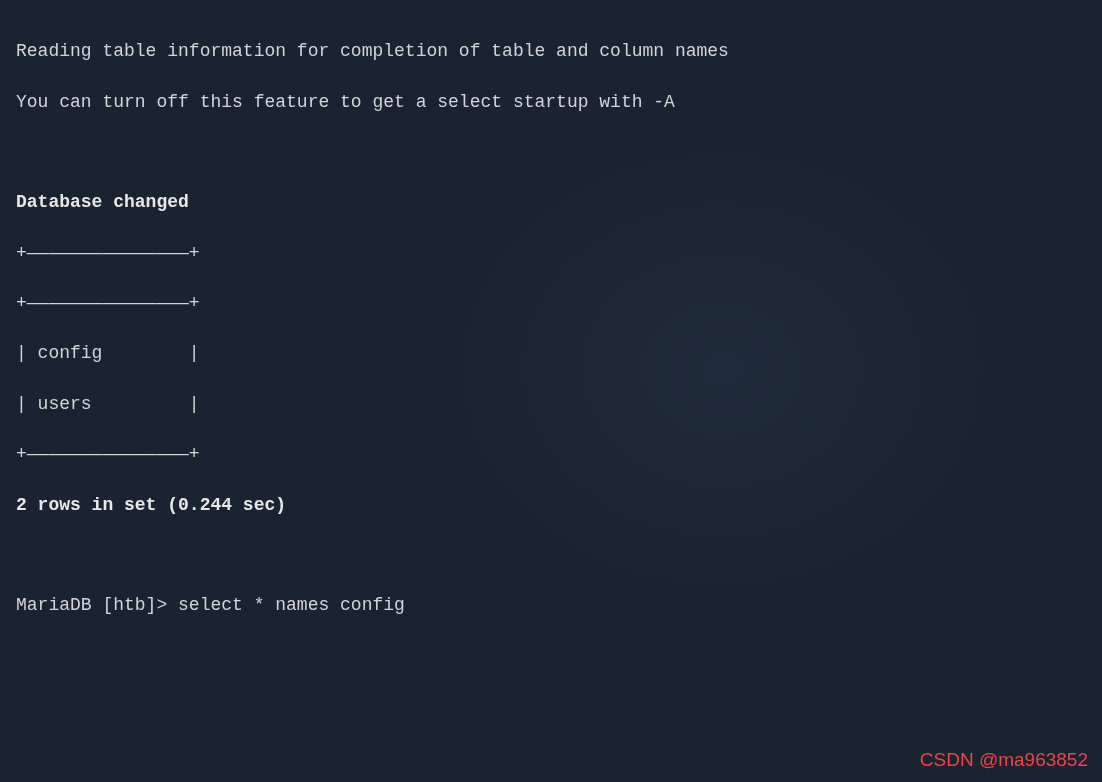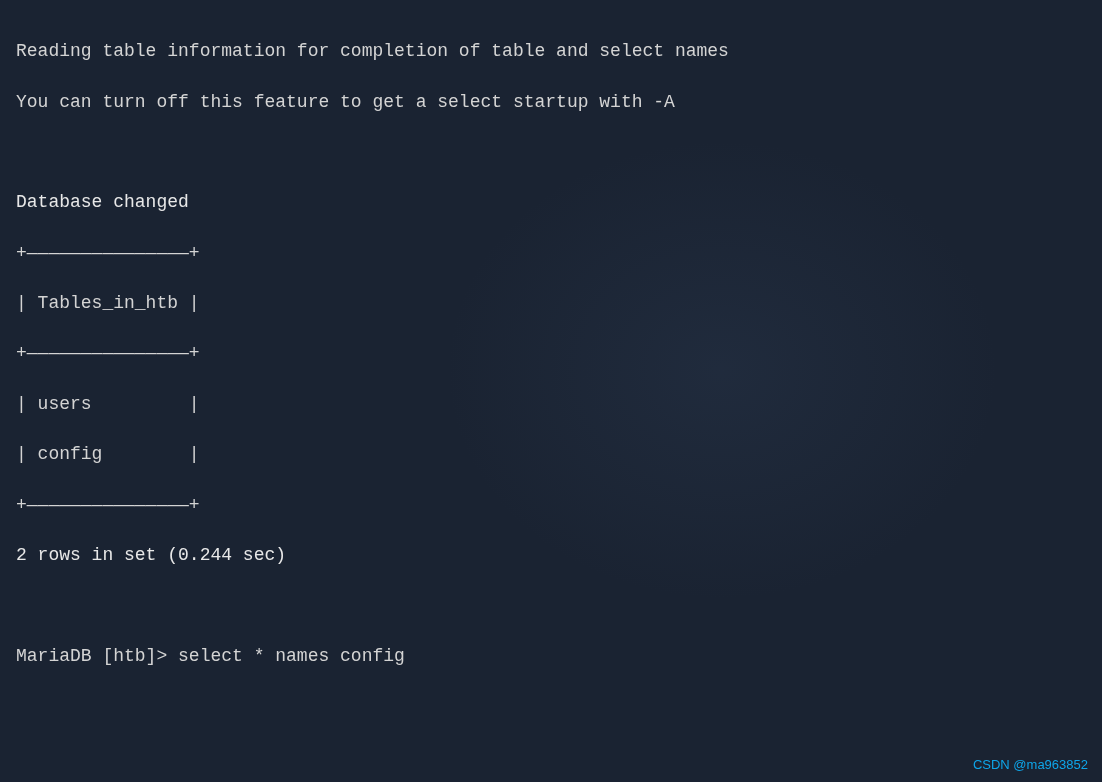--- a/index.html
+++ b/index.html
@@ -21,44 +21,43 @@
     position: absolute;
     right: 80px;
     top: 120px;
     width: 600px;
     height: 500px;
     background: radial-gradient(ellipse at center, rgba(60,80,110,0.18) 0%, rgba(26,35,50,0) 65%);
     pointer-events: none;
   }
   .terminal { position: relative; z-index: 1; white-space: pre; }
   .line { display: block; }
-  .bold { font-weight: normal; color: #e8e8e8; }
+  .bold { font-weight: bold; color: #e8e8e8; }
   .watermark {
     position: absolute;
     bottom: 8px;
     right: 14px;
-    font-size: 13px;
-    color: #0ea5e9;
+    font-size: 19px;
+    color: #ef4444;
     font-family: sans-serif;
     z-index: 2;
   }
 </style>
 </head>
 <body>
 
 <div class="terminal">
-<span class="line">Reading table information for completion of table and select names</span>
+<span class="line">Reading table information for completion of table and column names</span>
 <span class="line">You can turn off this feature to get a select startup with -A</span>
 <span class="line"> </span>
 <span class="line bold">Database changed</span>
 <span class="line">+———————————————+</span>
-<span class="line">| Tables_in_htb |</span>
 <span class="line">+———————————————+</span>
+<span class="line">| config        |</span>
 <span class="line">| users         |</span>
-<span class="line">| config        |</span>
 <span class="line">+———————————————+</span>
 <span class="line bold">2 rows in set (0.244 sec)</span>
 <span class="line"> </span>
 <span class="line"><span>MariaDB [htb]&gt; </span><span>select * names config</span></span>
 
 
 
 
 
 

